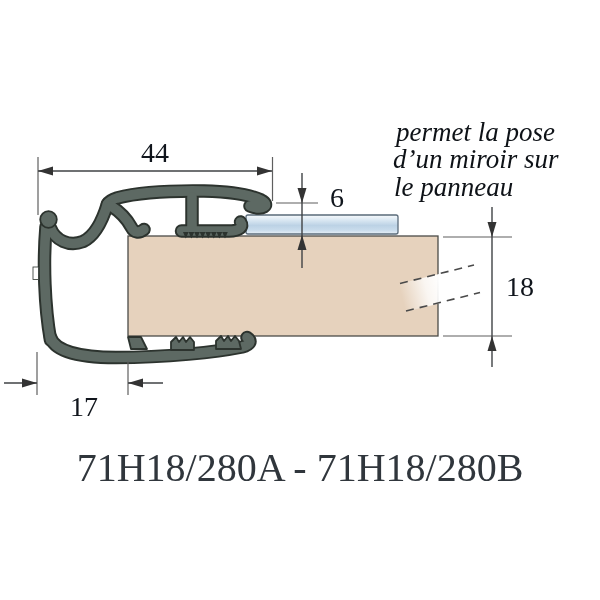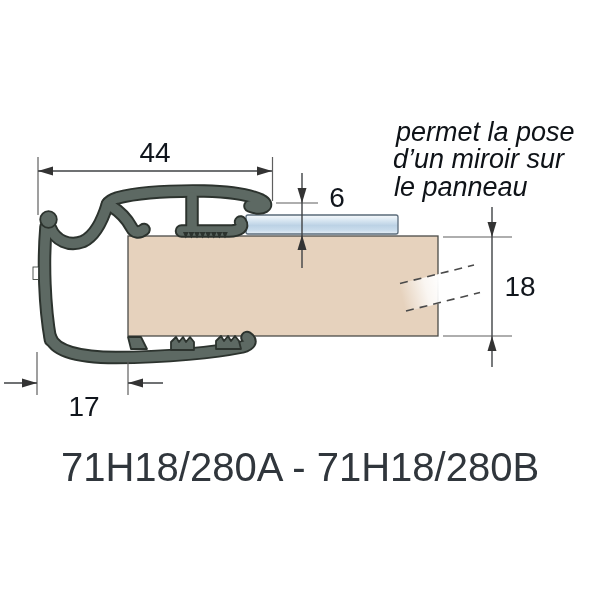--- a/index.html
+++ b/index.html
@@ -1,17 +1,17 @@
 <!DOCTYPE html>
 <html><head>
 <meta charset="utf-8">
 <style>
   html,body{margin:0;padding:0;background:#fff;}
   .stage{position:relative;width:600px;height:600px;background:#ffffff;overflow:hidden;
-         font-family:Liberation Sans, sans-serif;}
+         font-family:Liberation Serif, serif;}
   svg{position:absolute;left:0;top:0;}
   
   .tubes-outer{fill:none;stroke-width:13.5;stroke-linecap:round;stroke-linejoin:round;}
   .tubes-inner{fill:none;stroke-width:9.6;stroke-linecap:round;stroke-linejoin:round;}
   .solid-bits{stroke-width:1.8;stroke-linejoin:round;}
   .ext-line{stroke:#5f5f5f;stroke-width:1.2;fill:none;}
   .dim-line{stroke:#3f4245;stroke-width:1.4;fill:none;}
   .dash-line{stroke:#4a4a4a;stroke-width:1.6;fill:none;stroke-dasharray:8 6;}
   .dim-label{font-size:28px;font-weight:400;}
   .annot{font-size:27px;font-style:italic;}

